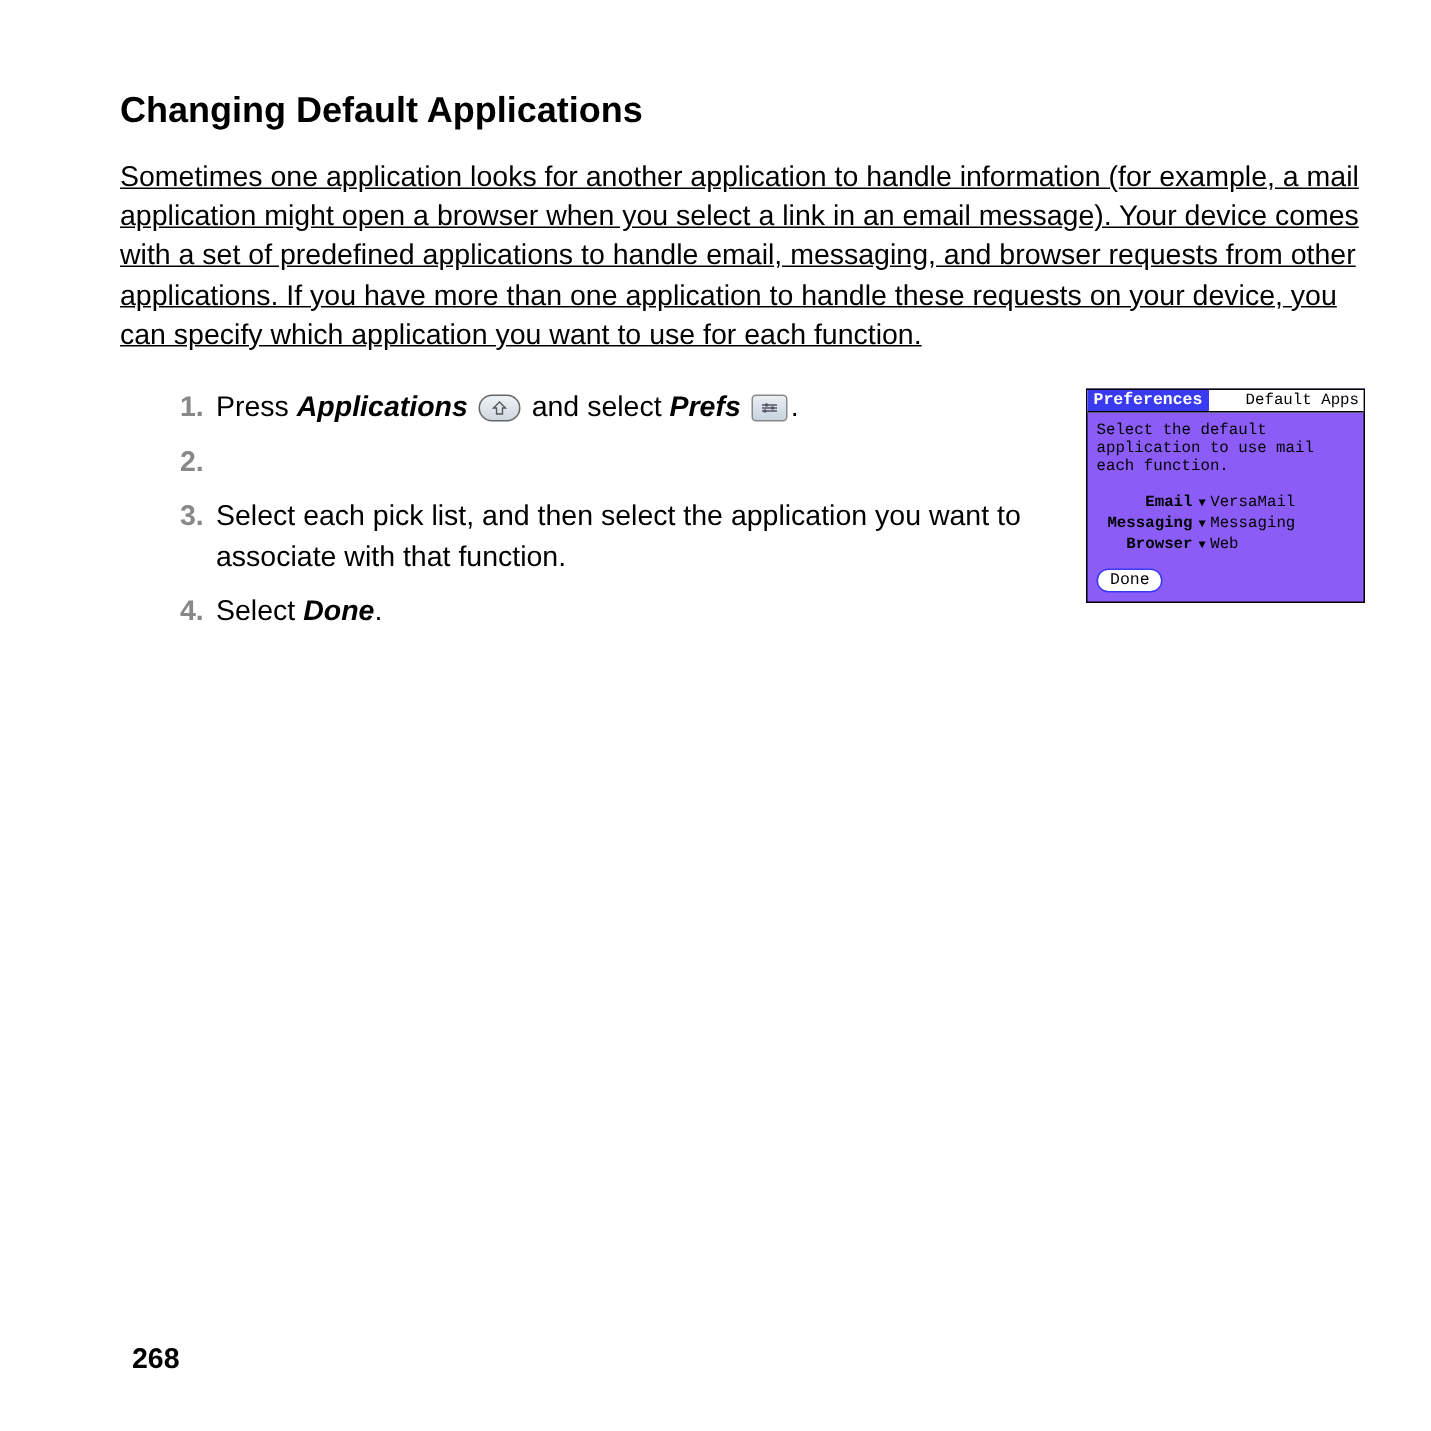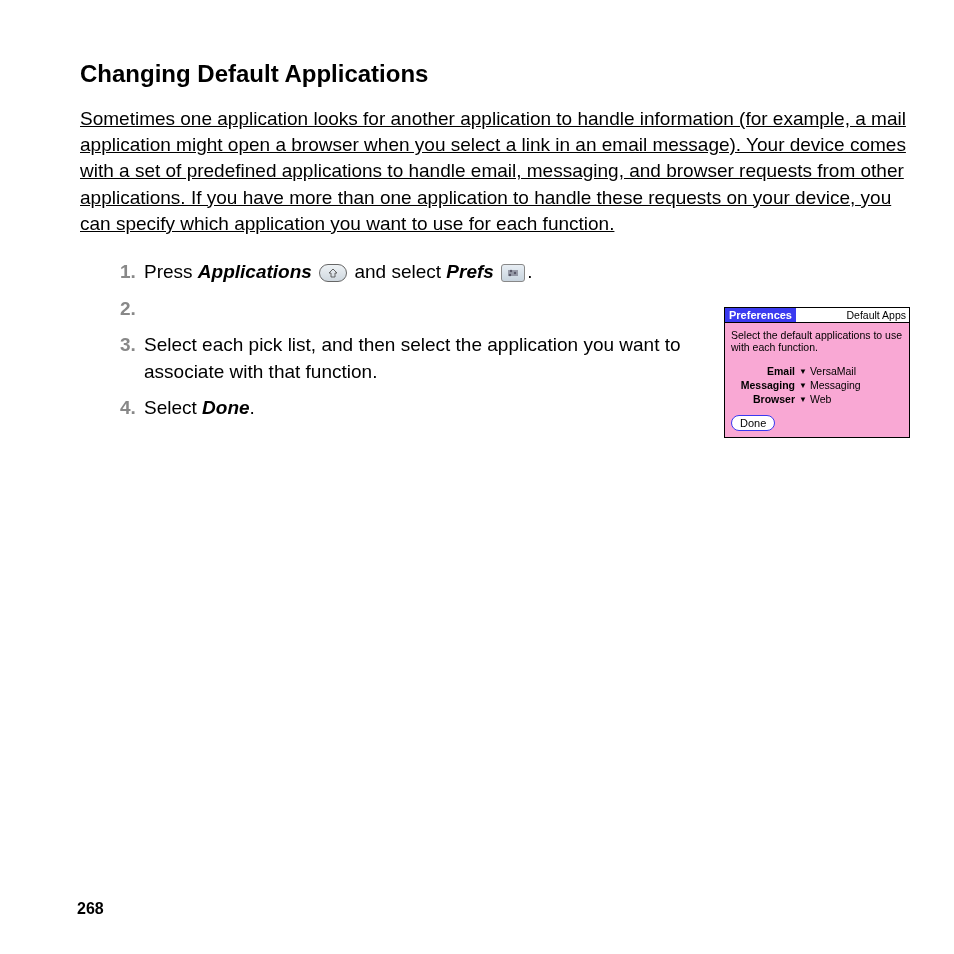--- a/index.html
+++ b/index.html
@@ -69,25 +69,24 @@
     border: 1px solid #888;
     border-radius: 3px;
     background: linear-gradient(#e8eef4,#c8d4de);
     display:inline-flex; align-items:center; justify-content:center;
   }
 
   
   .device {
     width: 184px;
     border: 1px solid #000;
-    background: #f9a8d4;
-    font-family: Liberation Sans, sans-serif;
+    background: #8b5cf6;
+    font-family: Liberation Mono, monospace;
     font-size: 11px;
     flex-shrink: 0;
-    margin-top: 48px;
   }
   .dev-title {
     display: flex;
     background: #fff;
     border-bottom: 1px solid #000;
   }
   .dev-title-left {
     background: #3a3af0;
     color: #fff;
     font-weight: bold;
@@ -138,25 +137,25 @@
     padding: 0 8px;
     font-size: 11px;
     color: #000;
     background: #fff;
     line-height: 14px;
   }
 
   .footer {
     position: absolute;
     bottom: 36px;
-    left: 77px;
+    left: 88px;
     right: 80px;
     display: flex;
     justify-content: space-between;
-    font-size: 16px;
+    font-size: 19px;
     font-weight: bold;
     flex-direction: column;
   }
 </style>
 </head>
 <body>
 
 <div class="page">
   <div class="heading">Changing Default Applications</div>
   <div class="intro">Sometimes one application looks for another application to handle information (for example, a mail application might open a browser when you select a link in an email message). Your device comes with a set of predefined applications to handle email, messaging, and browser requests from other applications. If you have more than one application to handle these requests on your device, you can specify which application you want to use for each function.</div>
@@ -204,21 +203,21 @@
       </div>
 
     </div>
 
     <div class="device">
       <div class="dev-title">
         <span class="dev-title-left">Preferences</span>
         <span class="dev-title-right">Default Apps</span>
       </div>
       <div class="dev-body">
-        <div class="dev-instr">Select the default applications to use with each function.</div>
+        <div class="dev-instr">Select the default application to use mail each function.</div>
         <div class="dev-rows">
           <div class="dev-row">
             <span class="dev-label">Email</span>
             <span class="dev-pick">
               <span class="caret">▼</span>
               <span>VersaMail</span>
             </span>
           </div>
           <div class="dev-row">
             <span class="dev-label">Messaging</span>

